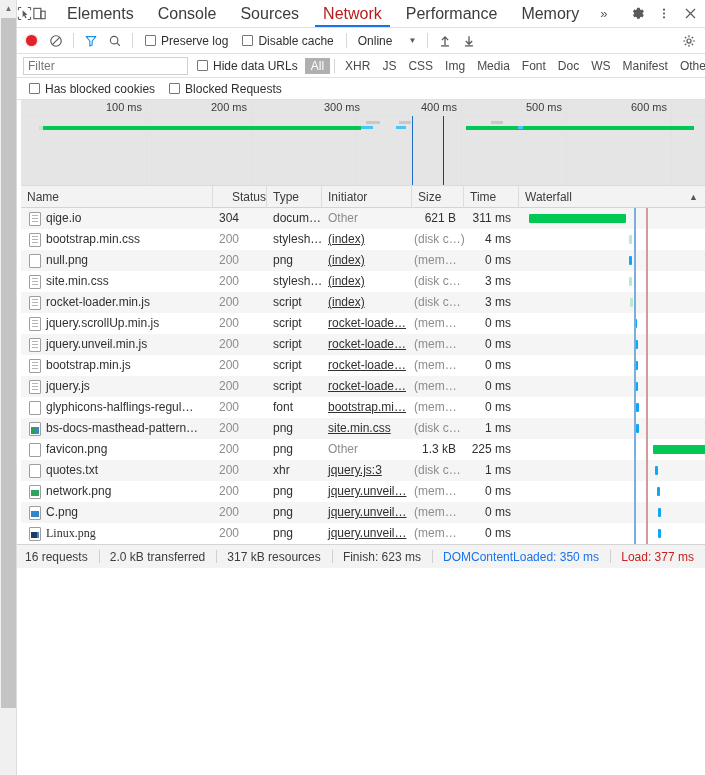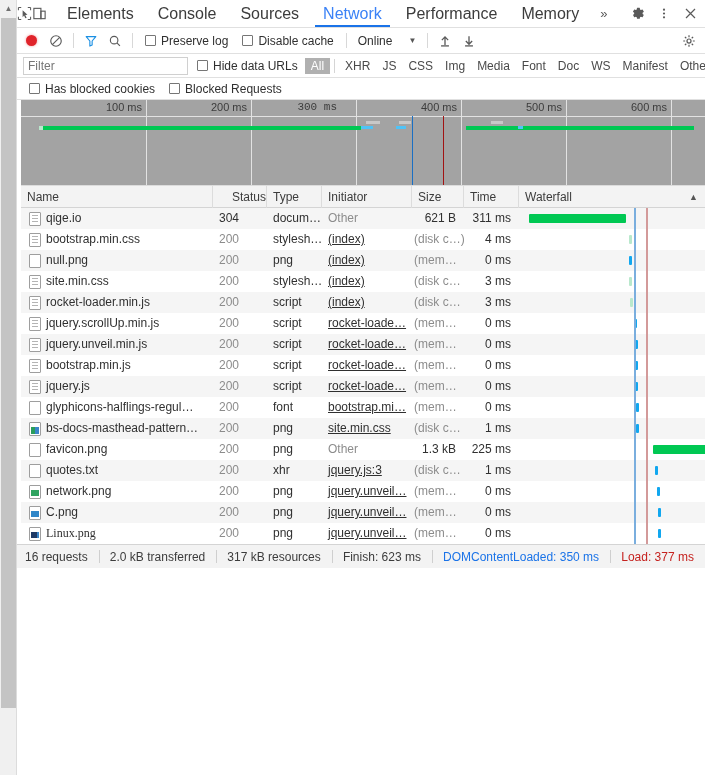--- a/index.html
+++ b/index.html
@@ -37,21 +37,21 @@
   .tb-icon {
     width: 27px; display: flex; align-items: center; justify-content: center;
     color: #5a5a5a;
   }
   .tb-sep { width: 1px; margin: 6px 4px; background: #d0d0d0; }
   .tabs { display: flex; align-items: stretch; }
   .tab {
     padding: 0 12px; display: flex; align-items: center; font-size: 16px;
     color: #3c3c3c; white-space: nowrap; position: relative;
   }
-  .tab.active { color: #3b82f6; }
+  .tab.active { color: #b91c1c; }
   .tab.active::after {
     content: ""; position: absolute; left: 4px; right: 4px; bottom: 0; height: 2px;
     background: #1a73e8;
   }
   .tab.more { padding: 0 9px; color: #5a5a5a; font-size: 13px; }
   .tb-right { margin-left: auto; display: flex; align-items: center; padding-right: 4px; }
   .tb-right .tb-icon { width: 26px; }
 
   
   .toolbar {
@@ -94,21 +94,21 @@
   .type-divider { width: 1px; height: 14px; background: #d5d5d5; margin: 0 4px; }
 
   
   .blockedrow {
     height: 22px; display: flex; align-items: center;
     border-bottom: 1px solid #e0e0e0; background: #fff; padding-left: 12px;
   }
 
   
   .overview {
-    height: 86px; position: relative; background: #a3a3a3;
+    height: 86px; position: relative; background: #e5e5e5;
     border-bottom: 1px solid #dcdcdc; margin-left: 4px;
   }
   .ov-ruler { position: absolute; inset: 0; }
   .ov-tick {
     position: absolute; top: 0; bottom: 0; width: 1px; background: #e2e2e2;
   }
   .ov-label {
     position: absolute; top: 1px; font-size: 11px; color: #3c3c3c;
     transform: translateX(-100%); padding-right: 4px; white-space: nowrap;
   }
@@ -361,21 +361,21 @@
       <div class="ov-topline"></div>
       <div class="ov-ruler">
         <div class="ov-tick" style="left:125px;"></div>
         <div class="ov-tick" style="left:230px;"></div>
         <div class="ov-tick" style="left:335px;"></div>
         <div class="ov-tick" style="left:440px;"></div>
         <div class="ov-tick" style="left:545px;"></div>
         <div class="ov-tick" style="left:650px;"></div>
         <div class="ov-label" style="left:125px;">100 ms</div>
         <div class="ov-label" style="left:230px;">200 ms</div>
-        <div class="ov-label" style="left:320px;font-family:Liberation Mono, monospace;">300 ms</div>
+        <div class="ov-label" style="left:343px;">300 ms</div>
         <div class="ov-label" style="left:440px;">400 ms</div>
         <div class="ov-label" style="left:545px;">500 ms</div>
         <div class="ov-label" style="left:650px;">600 ms</div>
       </div>
       <div class="ov-band pale" style="left:18px;width:6px;"></div>
       <div class="ov-band" style="left:22px;width:318px;"></div>
       <div class="ov-mini" style="left:340px;width:12px;"></div>
       <div class="ov-mini gray" style="left:345px;width:14px;"></div>
       <div class="ov-mini" style="left:375px;width:10px;"></div>
       <div class="ov-mini gray" style="left:378px;width:12px;"></div>

